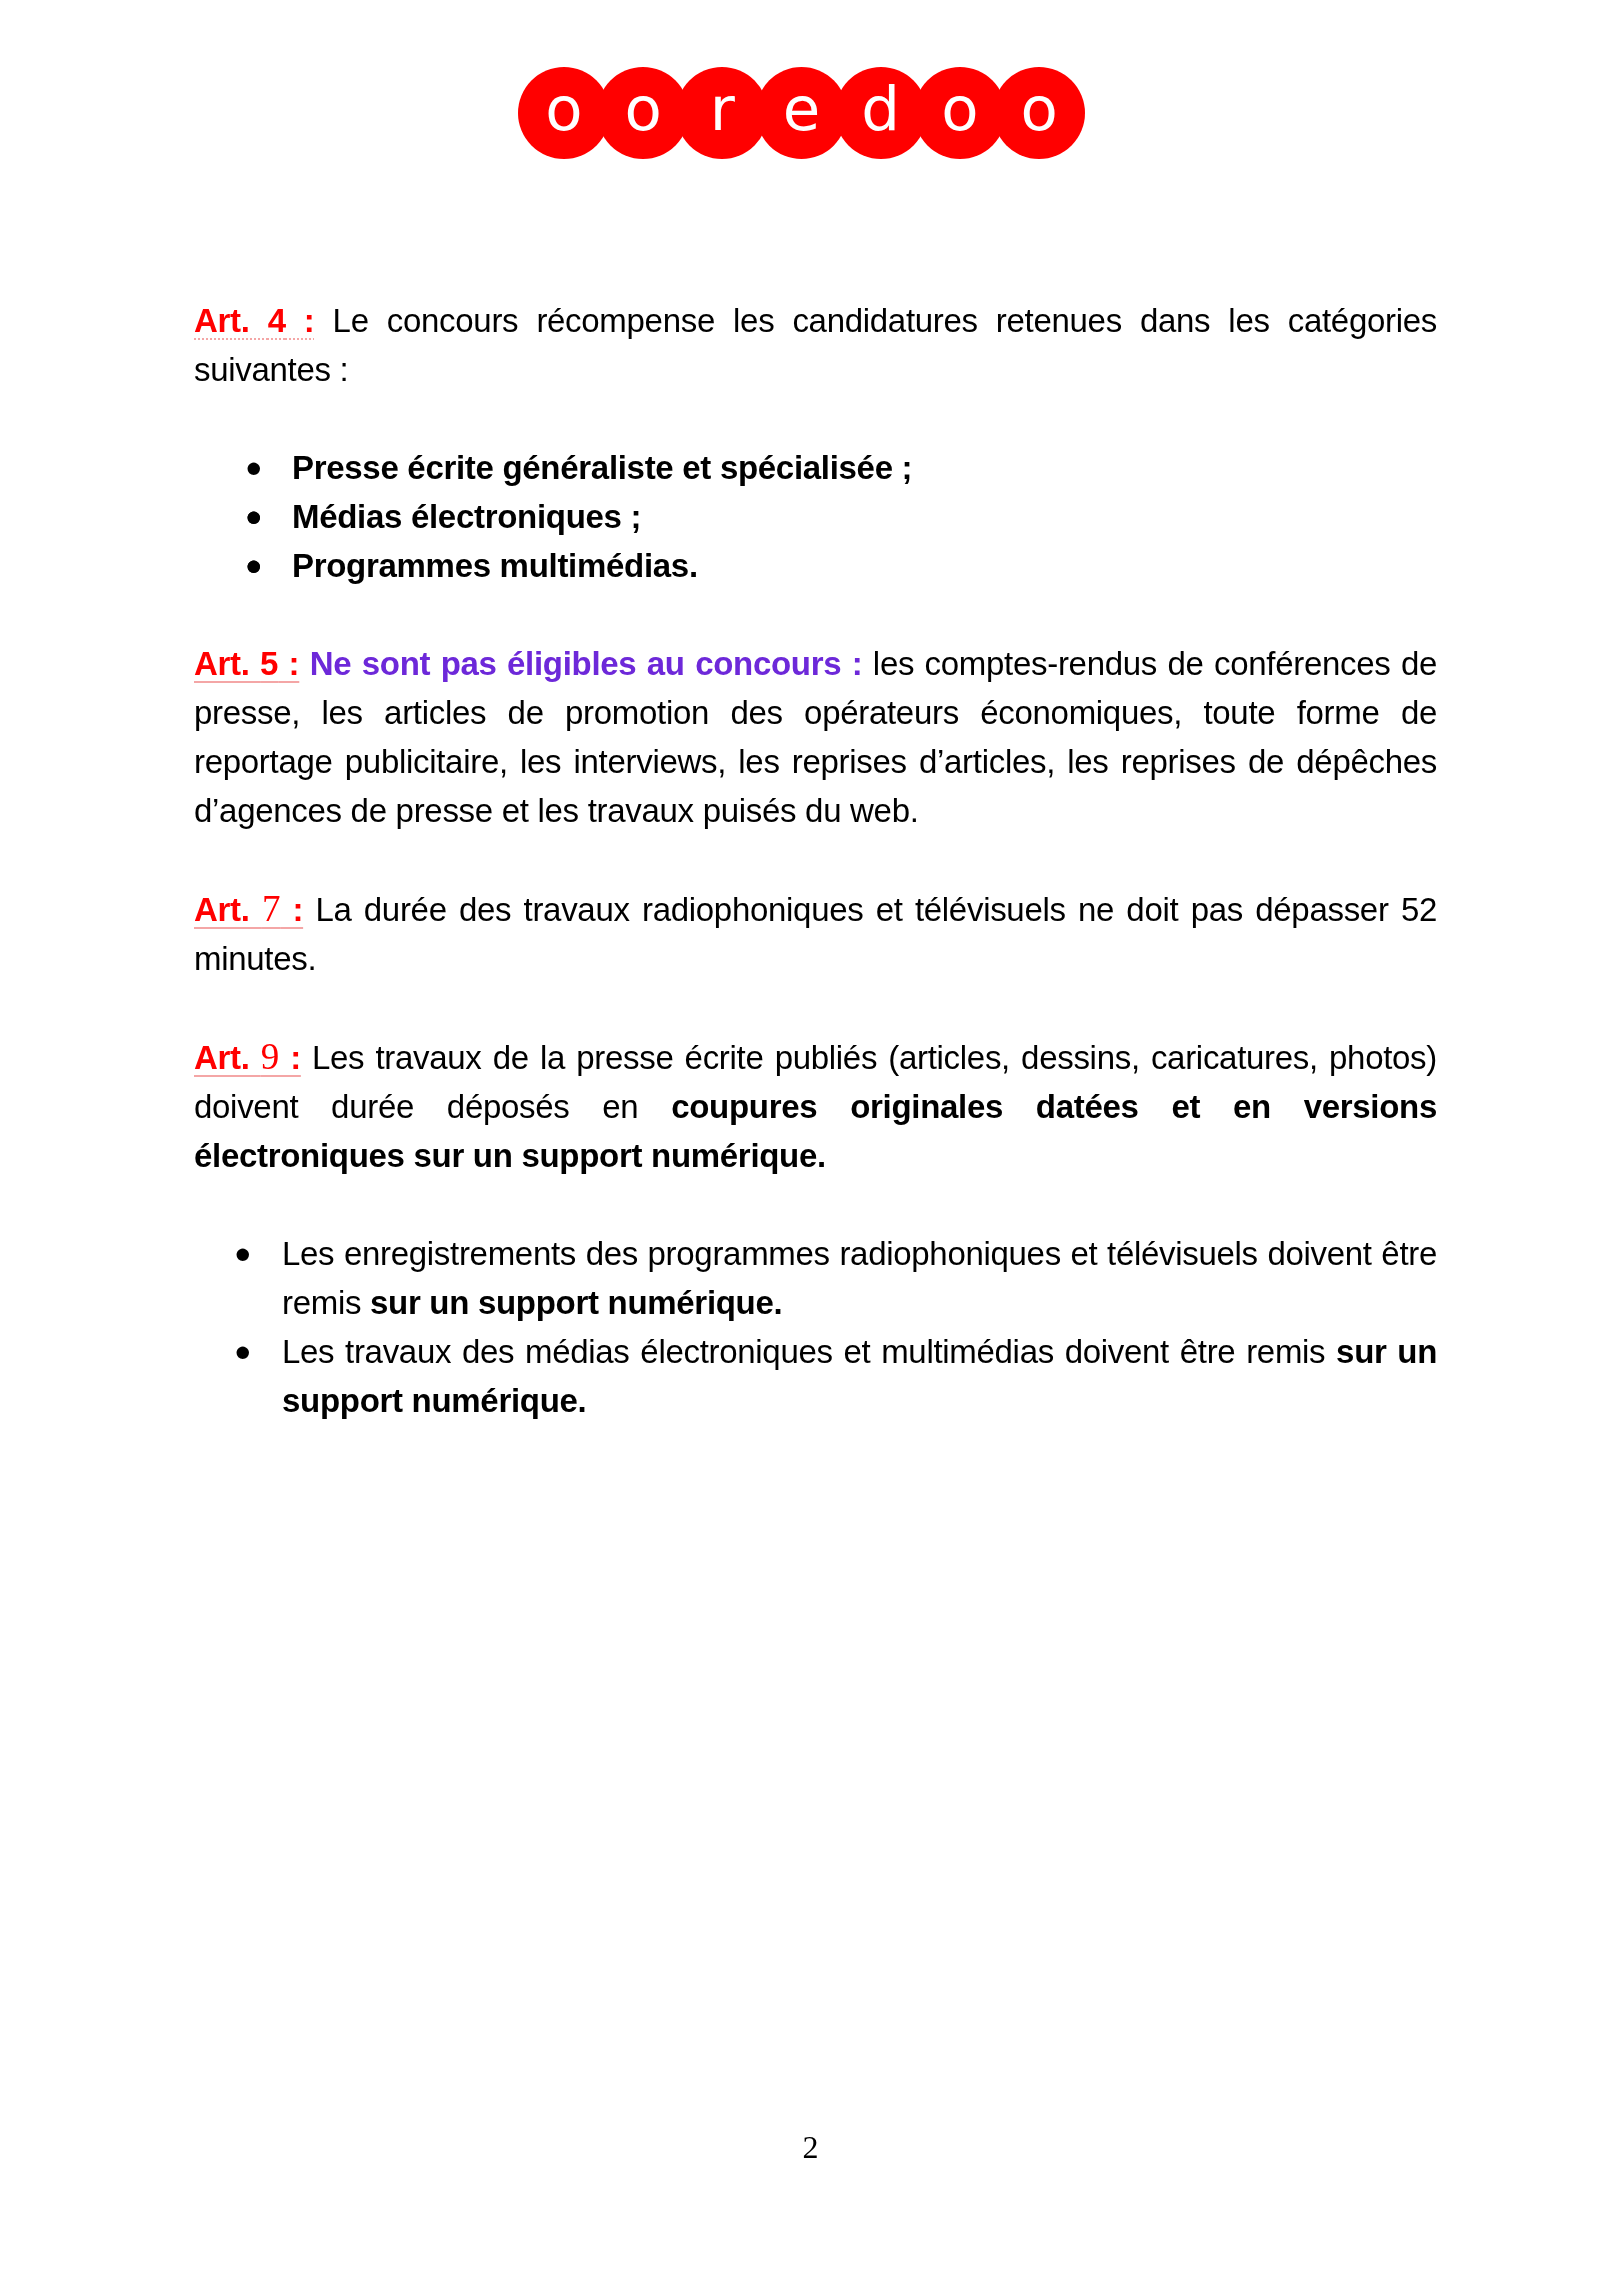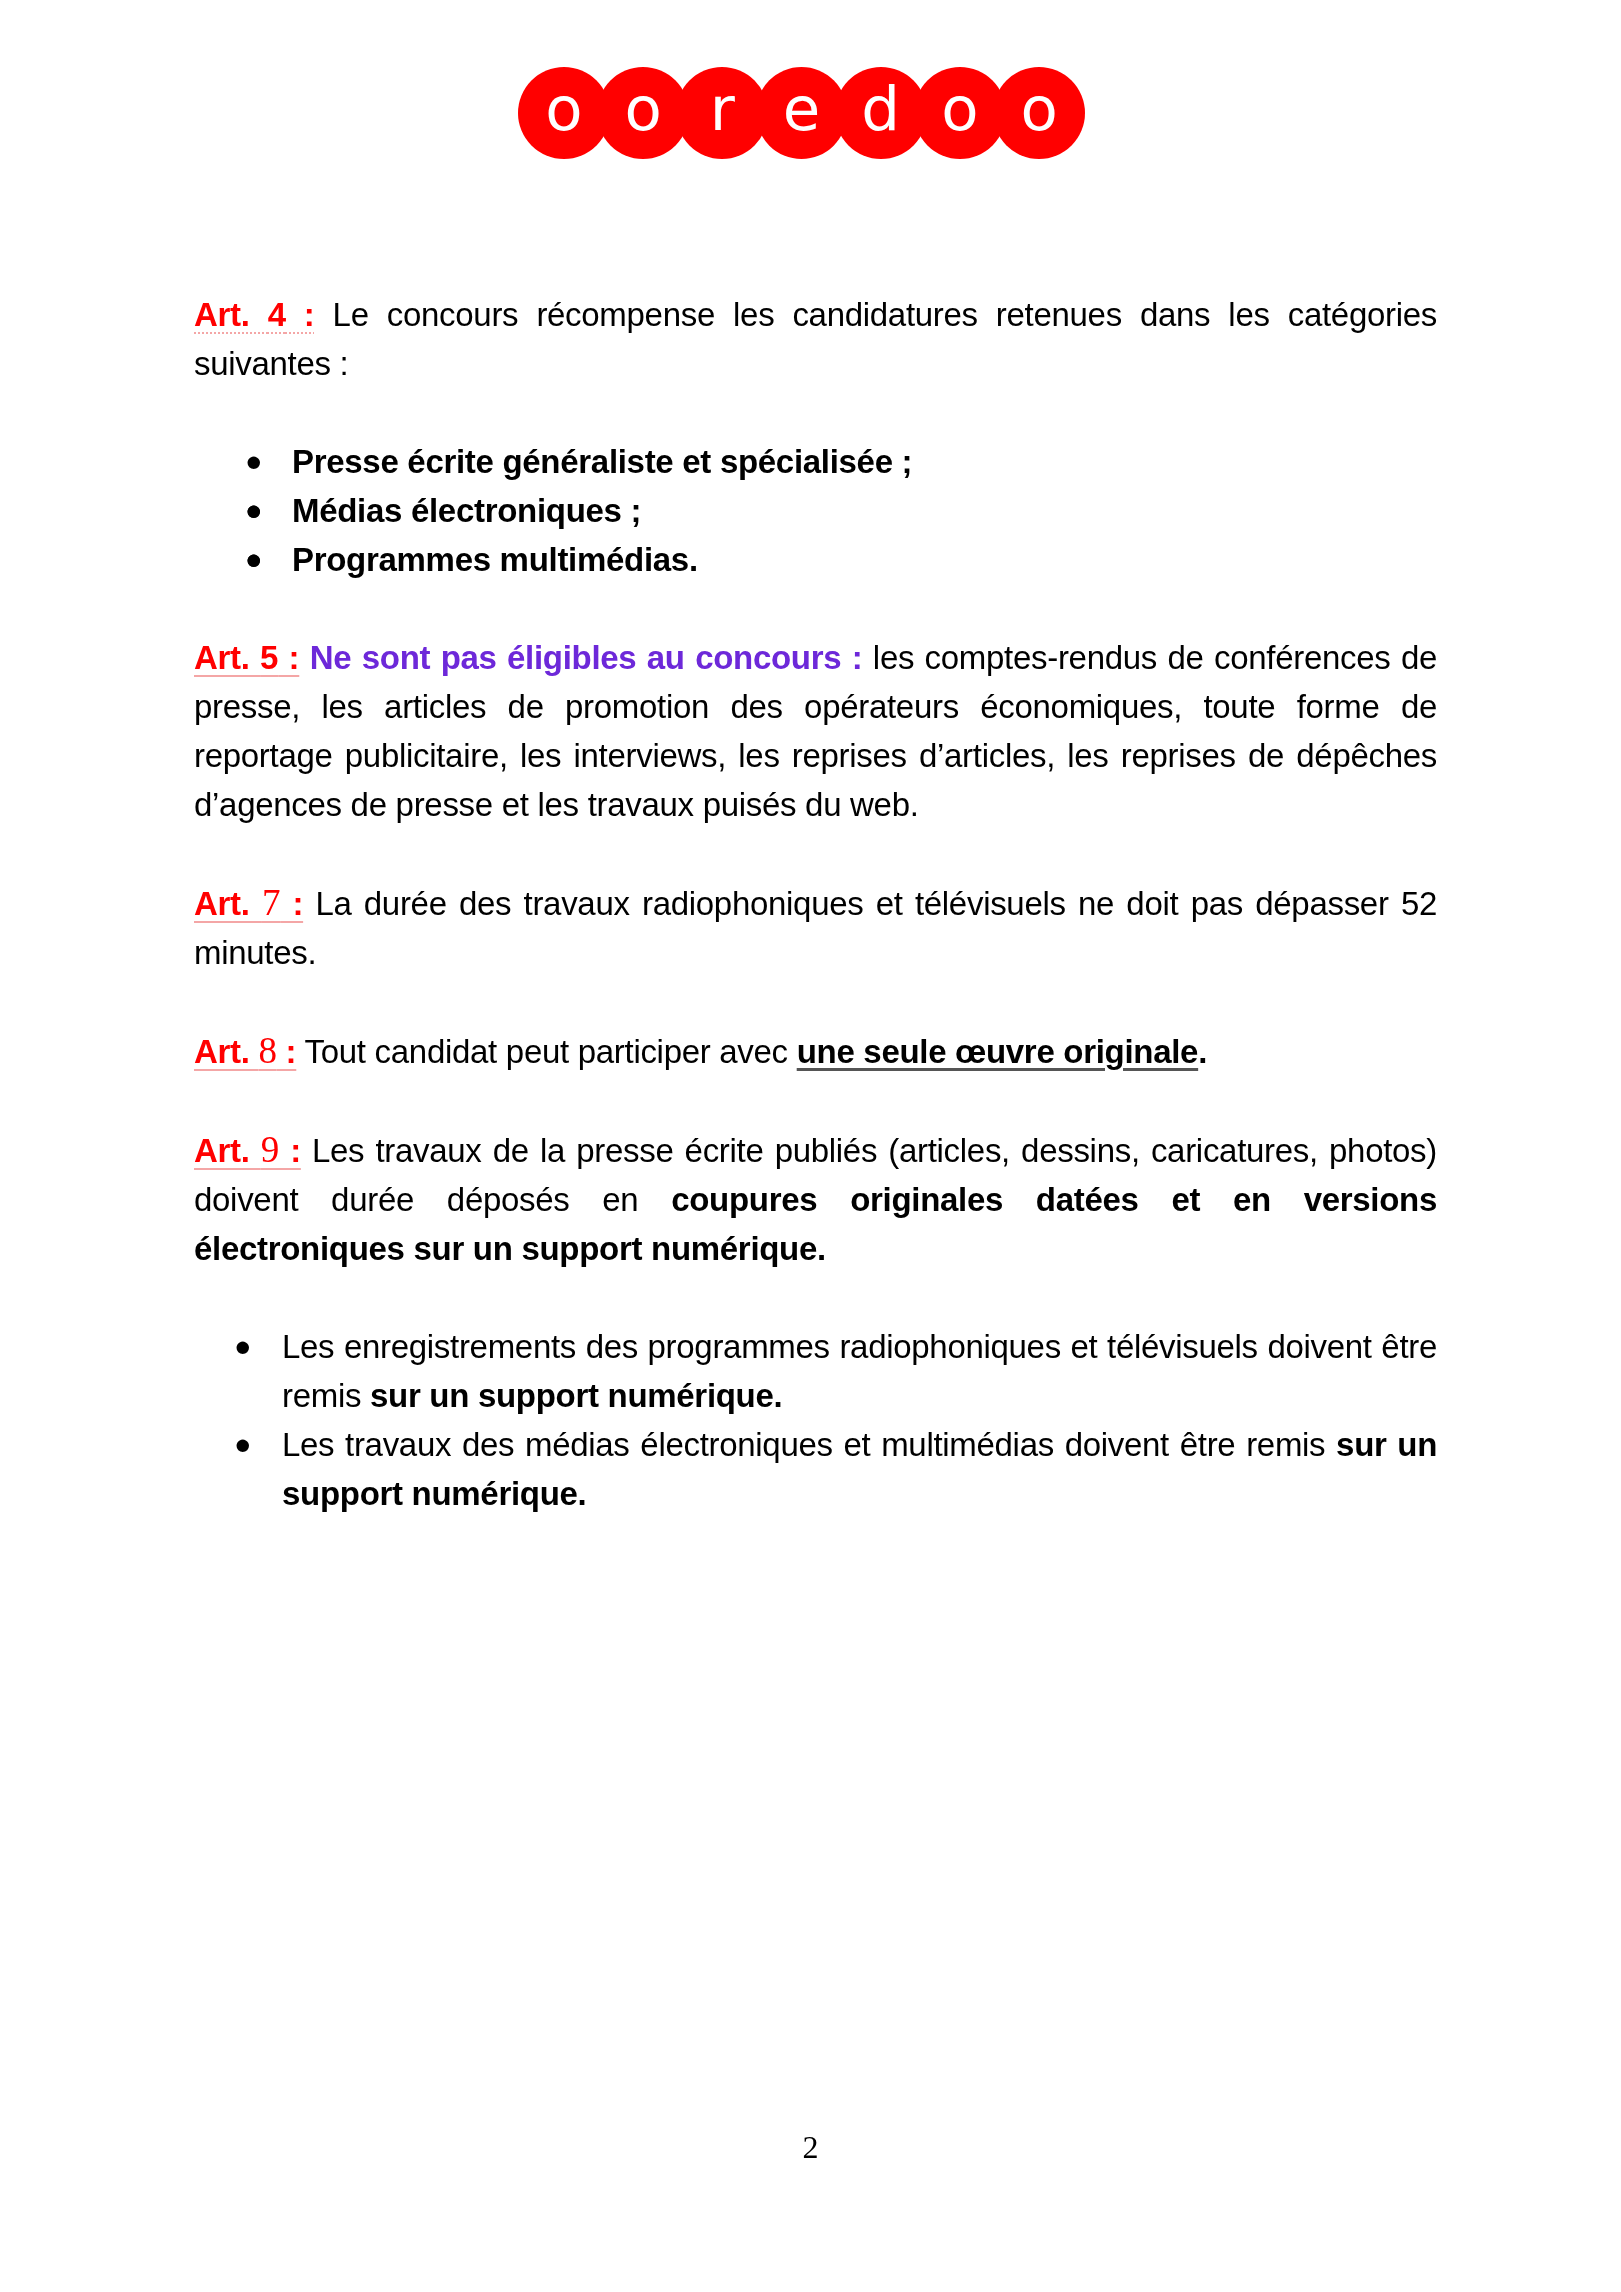--- a/index.html
+++ b/index.html
@@ -48,21 +48,21 @@
       position: absolute;
       left: 194px;
       top: 290px;
       width: 1243px;
       font-size: 33px;
       line-height: 49px;
       letter-spacing: -0.3px;
     }
     .para {
       text-align: justify;
-      margin: 0 0 49px 0;
+      margin: 6px 0 49px 0;
     }
     .art-label {
       color: #ff0000;
       font-weight: bold;
       text-decoration: underline;
       text-decoration-color: #f4a6a6;
       text-decoration-thickness: 1.5px;
       text-underline-offset: 5.9px;
     }
     .art-label.dotted {
@@ -173,23 +173,20 @@
 
   <p class="para">
     <span class="art-label"><span>Art. </span><span>5</span><span> :</span></span><span class="red-bold"> Ne sont pas éligibles au concours :</span><span> les comptes-rendus de conférences de presse, les articles de promotion des opérateurs économiques, toute forme de reportage publicitaire, les interviews, les reprises d’articles, les reprises de dépêches d’agences de presse et les travaux puisés du web.</span>
   </p>
 
 
   <p class="para">
     <span class="art-label"><span>Art. </span><span class="art-num-serif">7</span><span> :</span></span><span> La durée des travaux radiophoniques et télévisuels ne doit pas dépasser 52 minutes.</span>
   </p>
 
-  <p class="para" style="text-align:left;">
-    <span class="art-label"><span>Art. </span><span class="art-num-serif">8</span><span> :</span></span><span> Tout candidat peut participer avec </span><span class="bold-u">une seule œuvre originale</span><span class="bold">.</span>
-  </p>
 
   <p class="para">
     <span class="art-label"><span>Art. </span><span class="art-num-serif">9</span><span> :</span></span><span> Les travaux de la presse écrite publiés (articles, dessins, caricatures, photos) doivent durée déposés en </span><span class="bold">coupures originales datées et en versions électroniques sur un support numérique.</span>
   </p>
 
   <ul class="sub-list">
     <li><span class="bullet">●</span><span>Les enregistrements des programmes radiophoniques et télévisuels doivent être remis </span><span class="bold">sur un support numérique.</span></li>
     <li><span class="bullet">●</span><span>Les travaux des médias électroniques et multimédias doivent être remis </span><span class="bold">sur un support numérique.</span></li>
   </ul>
 

